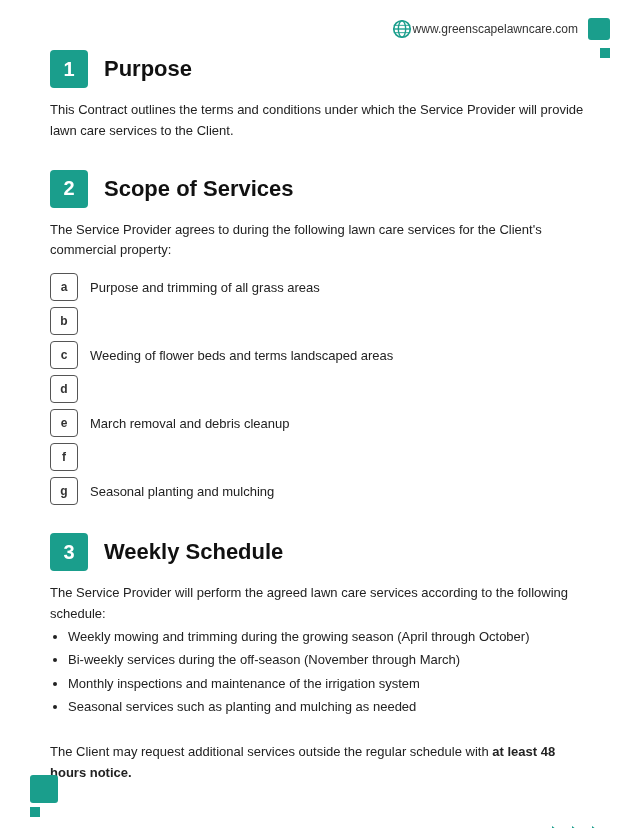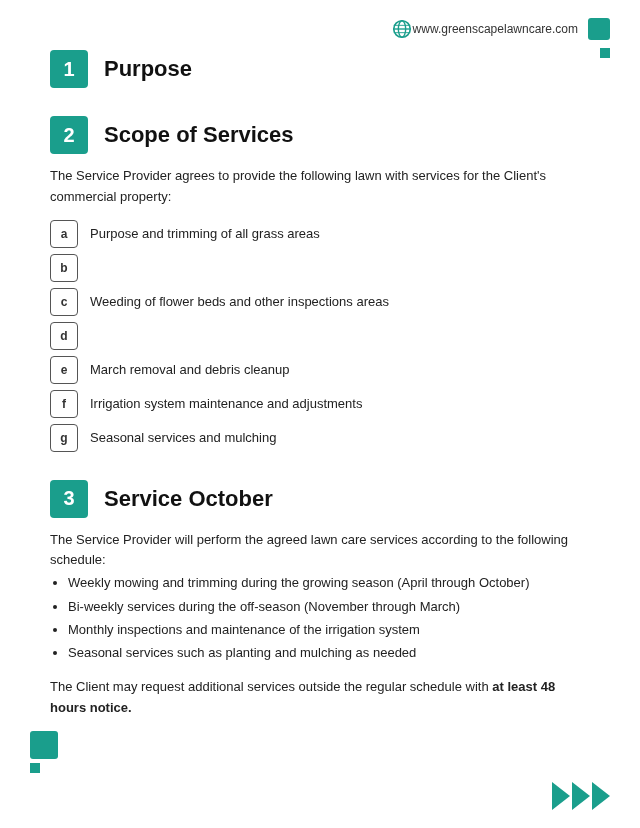--- a/index.html
+++ b/index.html
@@ -194,21 +194,21 @@
       line-height: 1.8;
     }
 
     .bullet-list li {
       list-style-type: disc;
       font-size: 13px;
       color: #222;
     }
 
     .notice-text {
-      margin-top: 12px;
+      margin-top: 24px;
       font-size: 13px;
       line-height: 1.6;
       color: #222;
     }
 
     .bold {
       font-weight: bold;
     }
   </style>
 </head>
@@ -233,63 +233,63 @@
 
   <div class="corner-top-right"></div>
 
   <div class="content">
 
     <div class="section">
       <div class="section-header">
         <div class="section-number">1</div>
         <span class="section-title">Purpose</span>
       </div>
+      <div class="section-body">This Contract outlines the terms and conditions under which the Service Provider will provide lawn care services to the Client.</div>
     </div>
 
     <div class="section">
       <div class="section-header">
         <div class="section-number">2</div>
         <span class="section-title">Scope of Services</span>
       </div>
-      <div class="section-body">The Service Provider agrees to provide the following lawn with services for the Client's commercial property:</div>
+      <div class="section-body">The Service Provider agrees to during the following lawn care services for the Client's commercial property:</div>
       <div class="service-list">
 
       <div class="service-item">
             <div class="service-letter">a</div>
             <span class="service-text">Purpose and trimming of all grass areas</span>
           </div>
           <div class="service-item">
             <div class="service-letter">b</div>
           </div>
           <div class="service-item">
             <div class="service-letter">c</div>
-            <span class="service-text">Weeding of flower beds and other inspections areas</span>
+            <span class="service-text">Weeding of flower beds and terms landscaped areas</span>
           </div>
           <div class="service-item">
             <div class="service-letter">d</div>
           </div>
           <div class="service-item">
             <div class="service-letter">e</div>
             <span class="service-text">March removal and debris cleanup</span>
           </div>
           <div class="service-item">
             <div class="service-letter">f</div>
-            <span class="service-text">Irrigation system maintenance and adjustments</span>
           </div>
           <div class="service-item">
             <div class="service-letter">g</div>
-            <span class="service-text">Seasonal services and mulching</span>
+            <span class="service-text">Seasonal planting and mulching</span>
           </div>
         </div>
     </div>
 
     <div class="section">
       <div class="section-header">
         <div class="section-number">3</div>
-        <span class="section-title">Service October</span>
+        <span class="section-title">Weekly Schedule</span>
       </div>
       <div class="section-body">The Service Provider will perform the agreed lawn care services according to the following schedule:</div>
       <ul class="bullet-list">
 
       <li>Weekly mowing and trimming during the growing season (April through October)</li>
           <li>Bi-weekly services during the off-season (November through March)</li>
           <li>Monthly inspections and maintenance of the irrigation system</li>
           <li>Seasonal services such as planting and mulching as needed</li>
         </ul>
       <p class="notice-text">The Client may request additional services outside the regular schedule with <span class="bold">at least 48 hours notice.</span></p>

